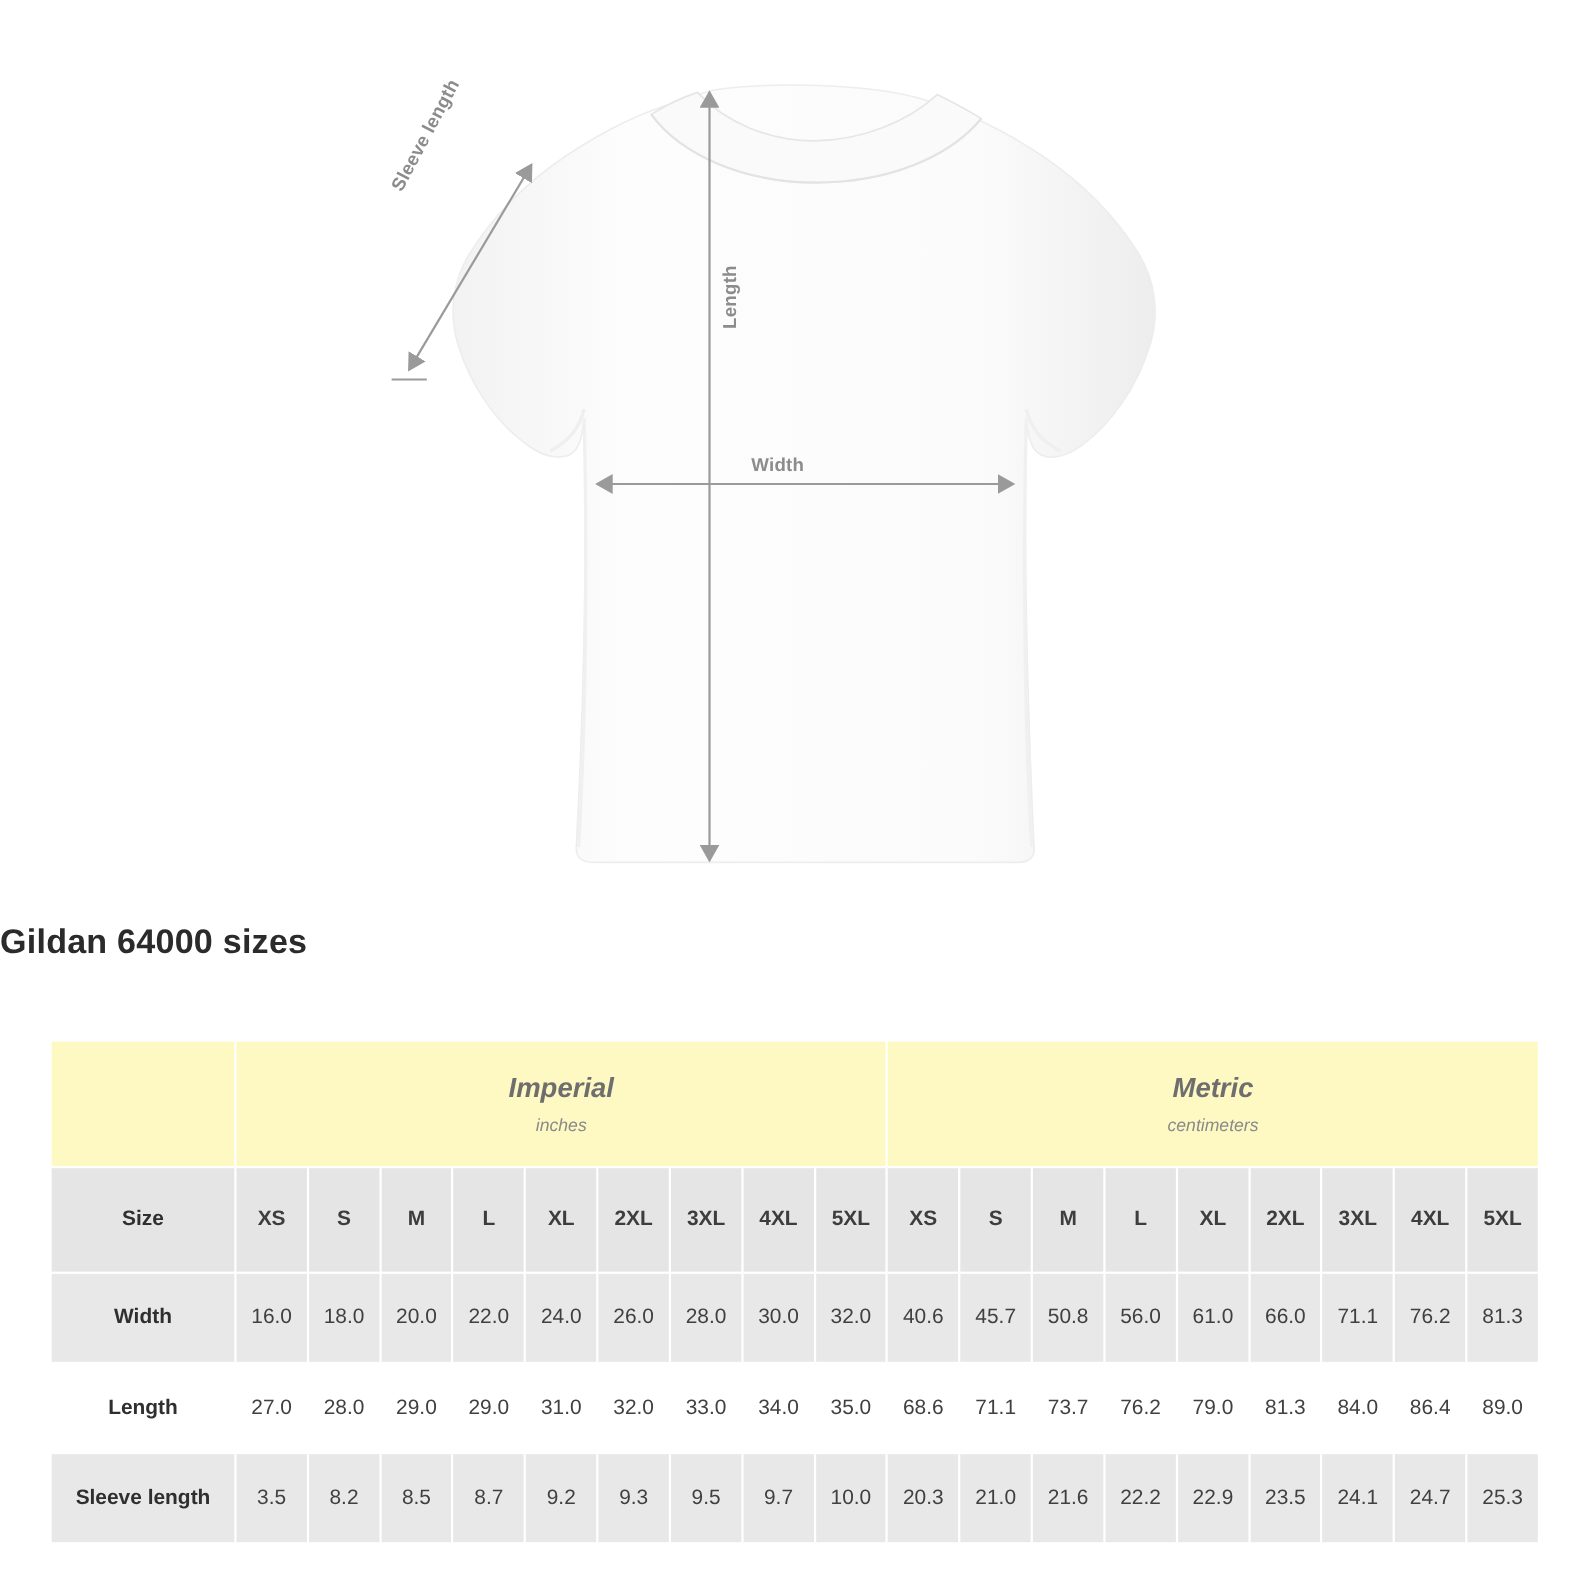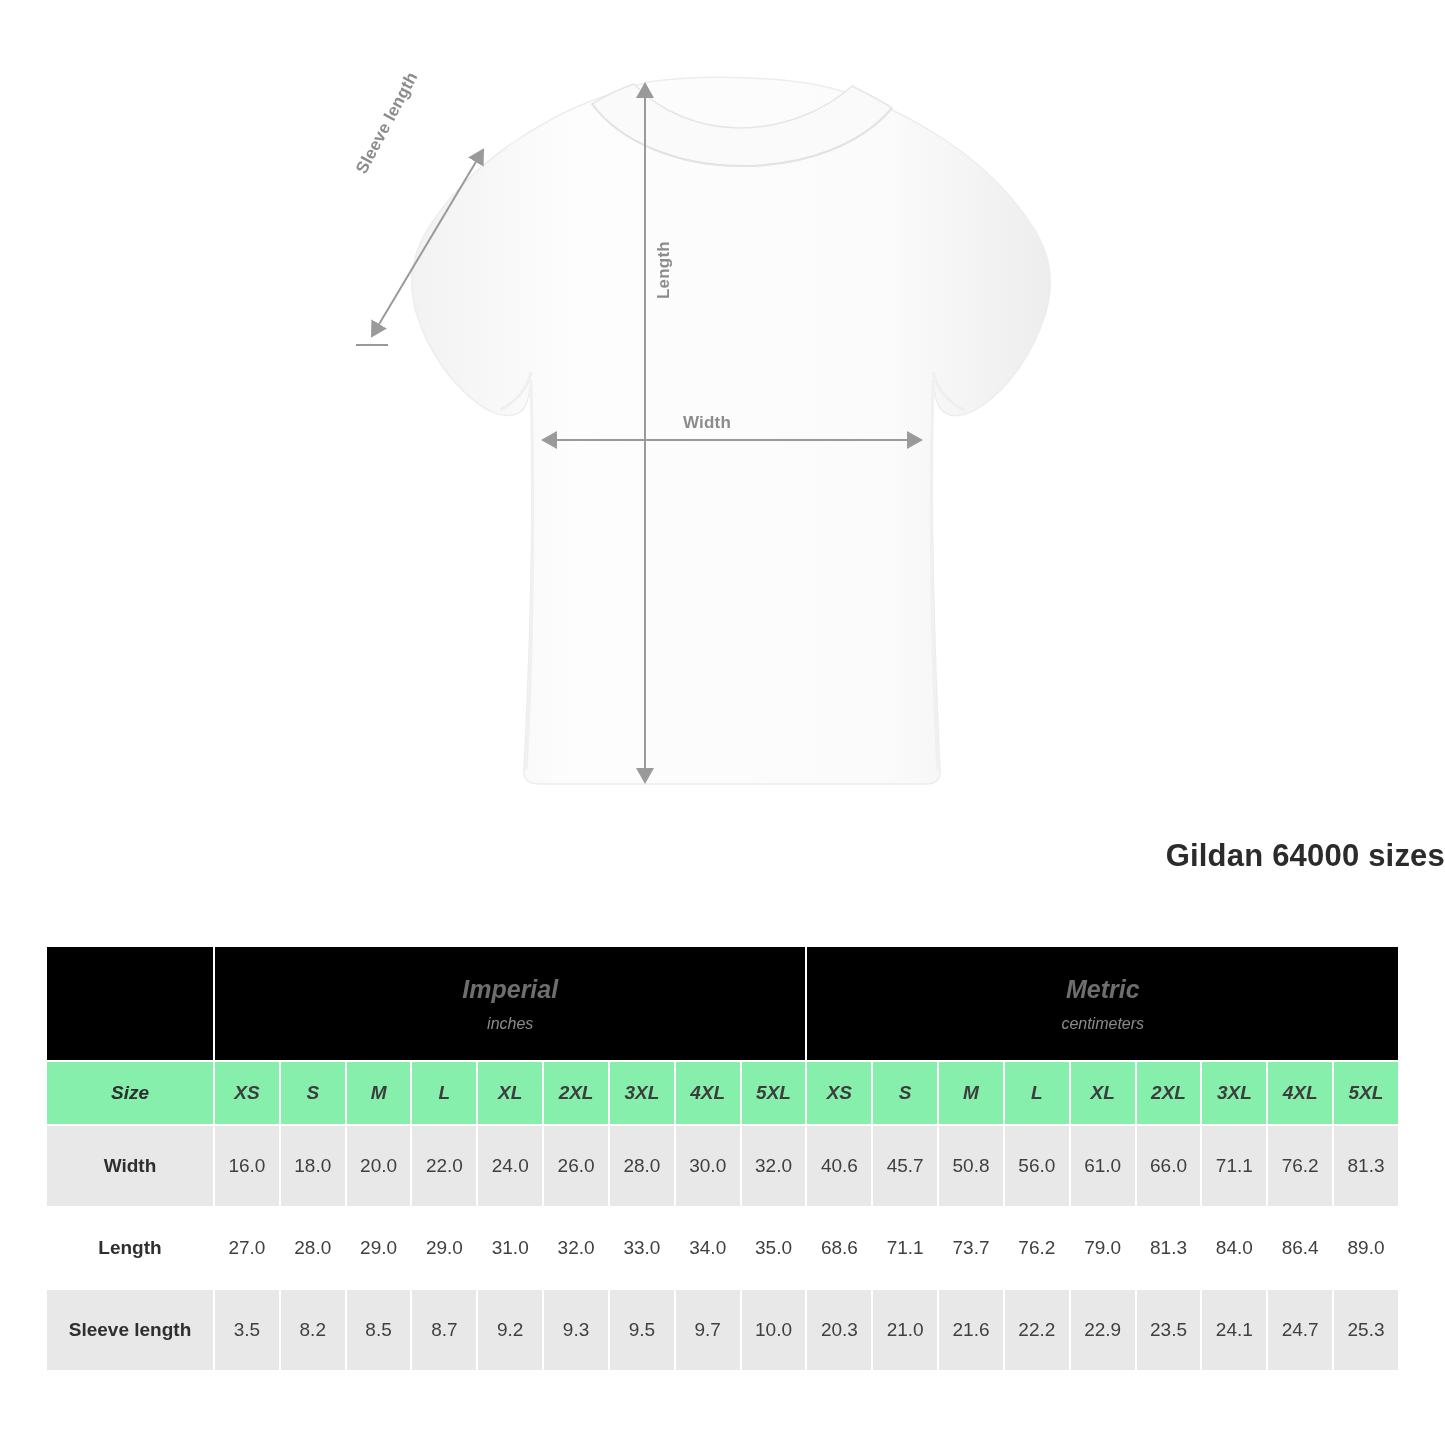--- a/index.html
+++ b/index.html
@@ -48,23 +48,22 @@
     transform: rotate(-90deg);
     transform-origin: left top;
   }
   .anno-width {
     left: 683px;
     top: 413px;
   }
 
   
   .title-block {
-    text-align: right;
+    text-align: left;
     margin-top: 8px;
-    padding-left: 40px;
   }
   .chart-title {
     font-size: 31px;
     font-weight: bold;
     color: #2b2b2b;
     margin: 0;
     letter-spacing: 0.2px;
   }
   .chart-note {
     font-size: 17.5px;
@@ -85,44 +84,43 @@
     width: 1355px;
     table-layout: fixed;
   }
   table.size-table td,
   table.size-table th {
     border: 2px solid #ffffff;
     text-align: center;
     vertical-align: middle;
   }
   .unit-head {
-    background: #000000;
+    background: #fef9c3;
     height: 115px;
     padding: 0;
   }
   .unit-head .u-name {
     font-size: 25px;
     font-style: italic;
     font-weight: bold;
     color: #6e6e6e;
     line-height: 1.2;
   }
   .unit-head .u-sub {
     font-size: 16px;
     font-style: italic;
     color: #8a8a8a;
     margin-top: 11px;
   }
   .hdr-row td {
-    background: #86efac;
-    height: 64px;
+    background: #e5e5e5;
+    height: 96px;
     font-size: 19px;
     font-weight: bold;
     color: #3d3d3d;
-    font-style: italic;
   }
   .hdr-row td.rowlabel {
     font-size: 19px;
     font-weight: bold;
     color: #2f2f2f;
   }
   .data-row td {
     height: 82px;
     font-size: 19px;
     color: #404040;

